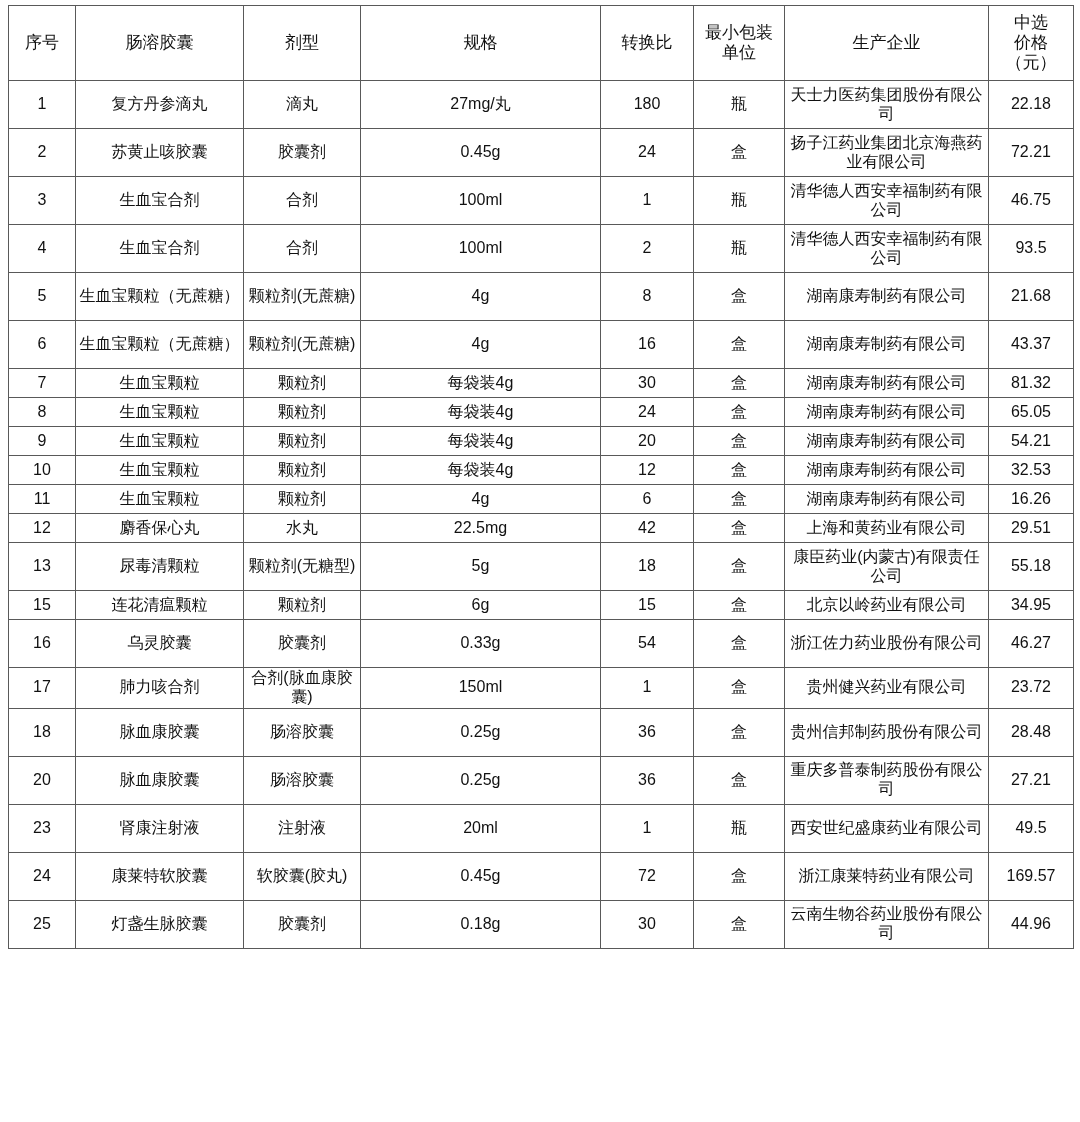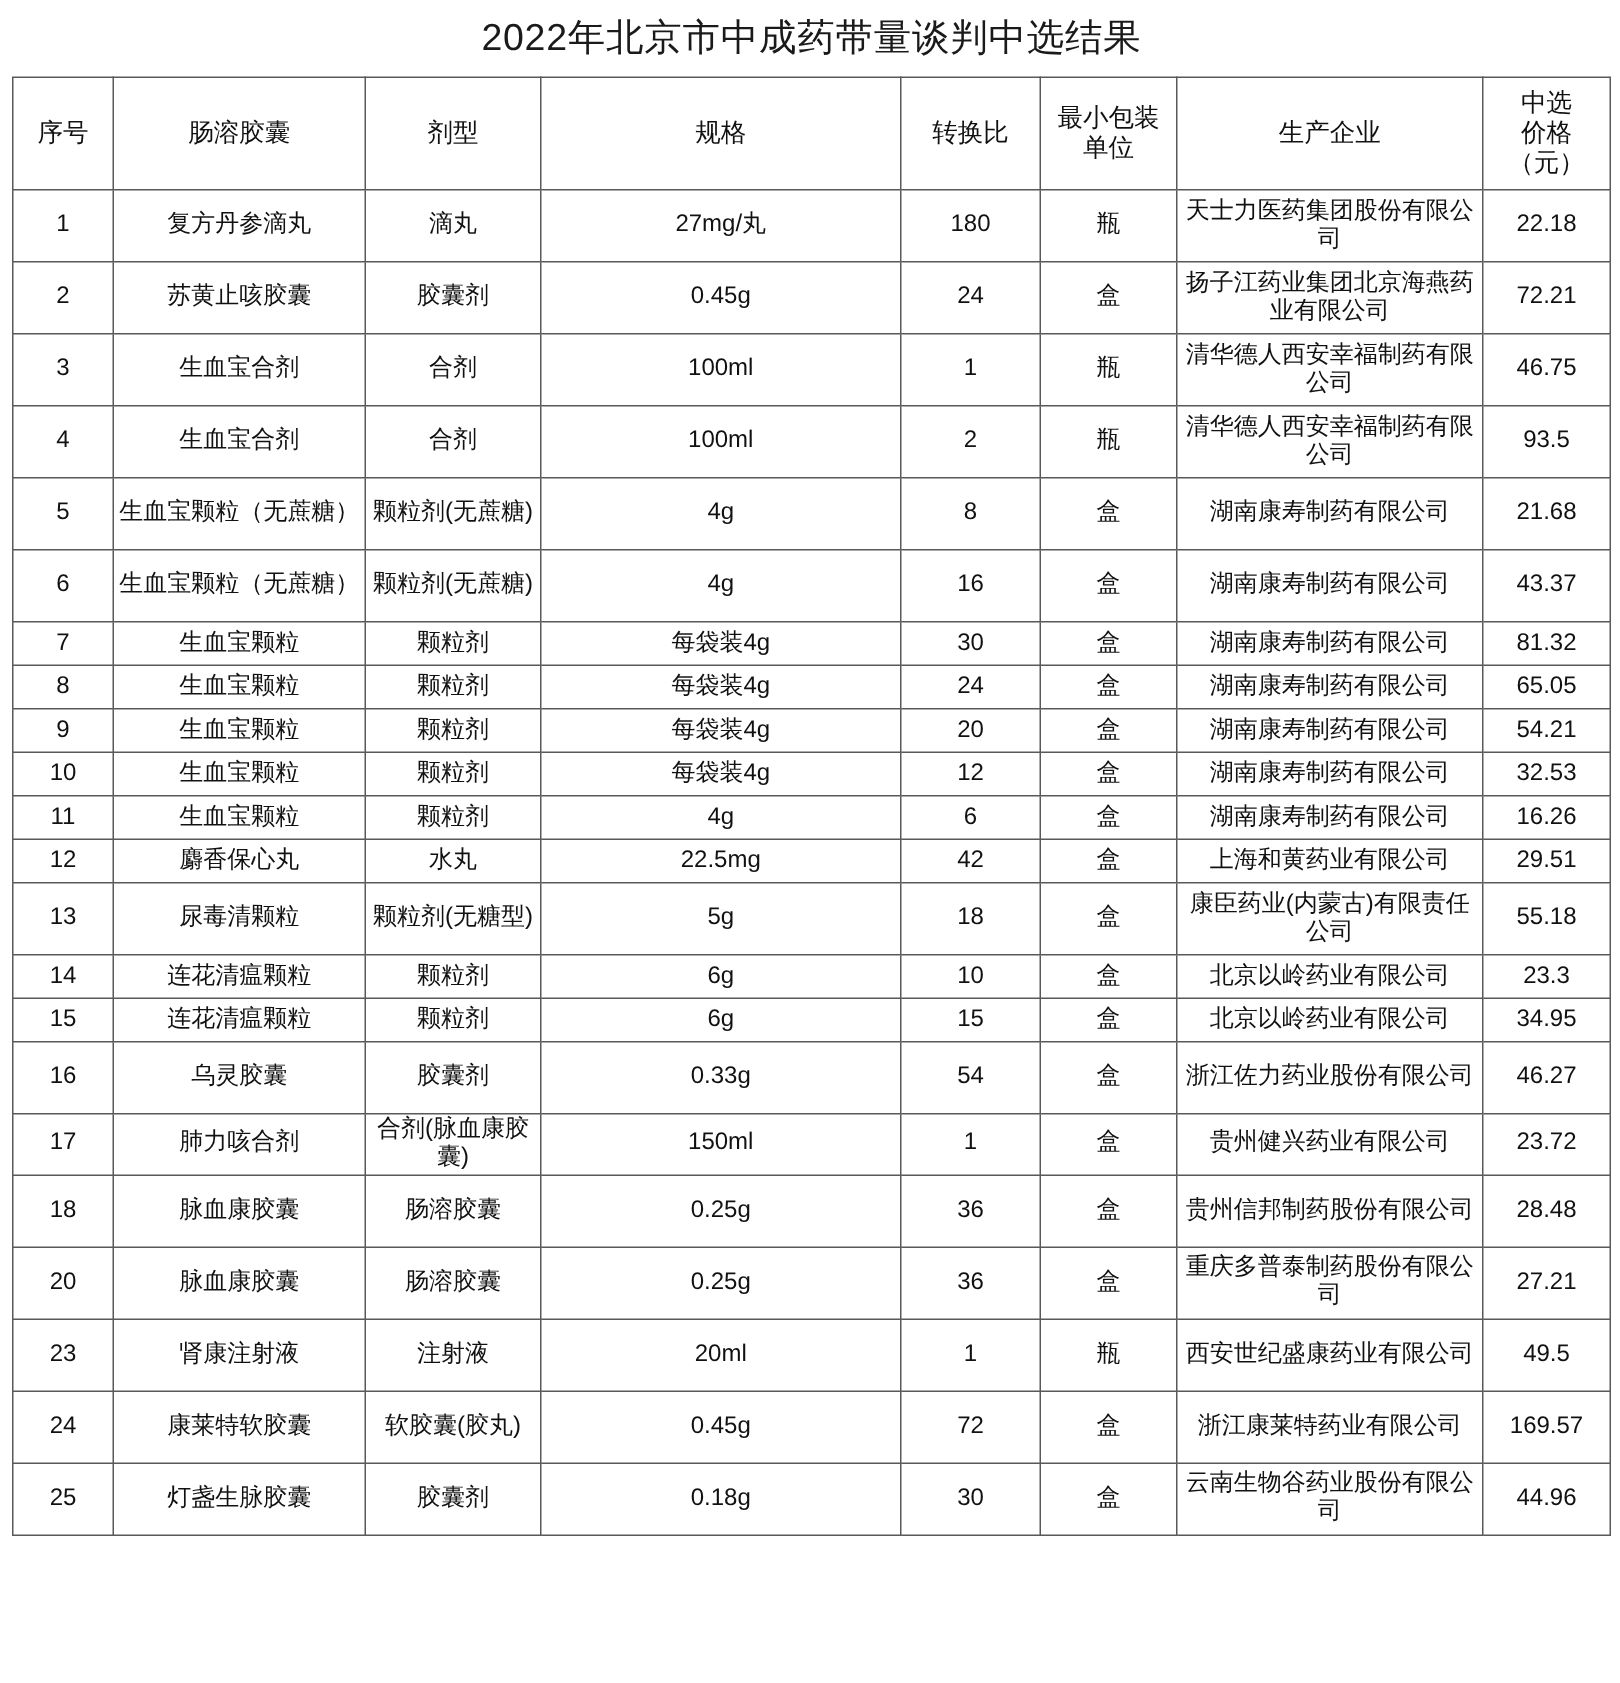--- a/index.html
+++ b/index.html
@@ -87,25 +87,20 @@
       <col class="c-idx">
       <col class="c-name">
       <col class="c-form">
       <col class="c-spec">
       <col class="c-ratio">
       <col class="c-unit">
       <col class="c-firm">
       <col class="c-price">
     </colgroup>
     <tbody id="table-body">
-      <tr class="title-row">
-        <td colspan="8">
-          <span class="doc-title">2022年北京市中成药带量谈判中选结果</span>
-        </td>
-      </tr>
       <tr class="header-row">
         <td>序号</td>
         <td>肠溶胶囊</td>
         <td>剂型</td>
         <td>规格</td>
         <td>转换比</td>
         <td>
           <span>最小包装</span><br>
           <span>单位</span>
         </td>
@@ -240,30 +235,20 @@
           <td class="cell">13</td>
           <td class="cell">尿毒清颗粒</td>
           <td class="cell">颗粒剂(无糖型)</td>
           <td class="cell">5g</td>
           <td class="cell">18</td>
           <td class="cell">盒</td>
           <td class="cell">康臣药业(内蒙古)有限责任公司</td>
           <td class="cell">55.18</td>
         </tr>
         <tr class="r-short">
-          <td class="cell">14</td>
-          <td class="cell">连花清瘟颗粒</td>
-          <td class="cell">颗粒剂</td>
-          <td class="cell">6g</td>
-          <td class="cell">10</td>
-          <td class="cell">盒</td>
-          <td class="cell">北京以岭药业有限公司</td>
-          <td class="cell">23.3</td>
-        </tr>
-        <tr class="r-short">
           <td class="cell">15</td>
           <td class="cell">连花清瘟颗粒</td>
           <td class="cell">颗粒剂</td>
           <td class="cell">6g</td>
           <td class="cell">15</td>
           <td class="cell">盒</td>
           <td class="cell">北京以岭药业有限公司</td>
           <td class="cell">34.95</td>
         </tr>
         <tr class="r-tall">

